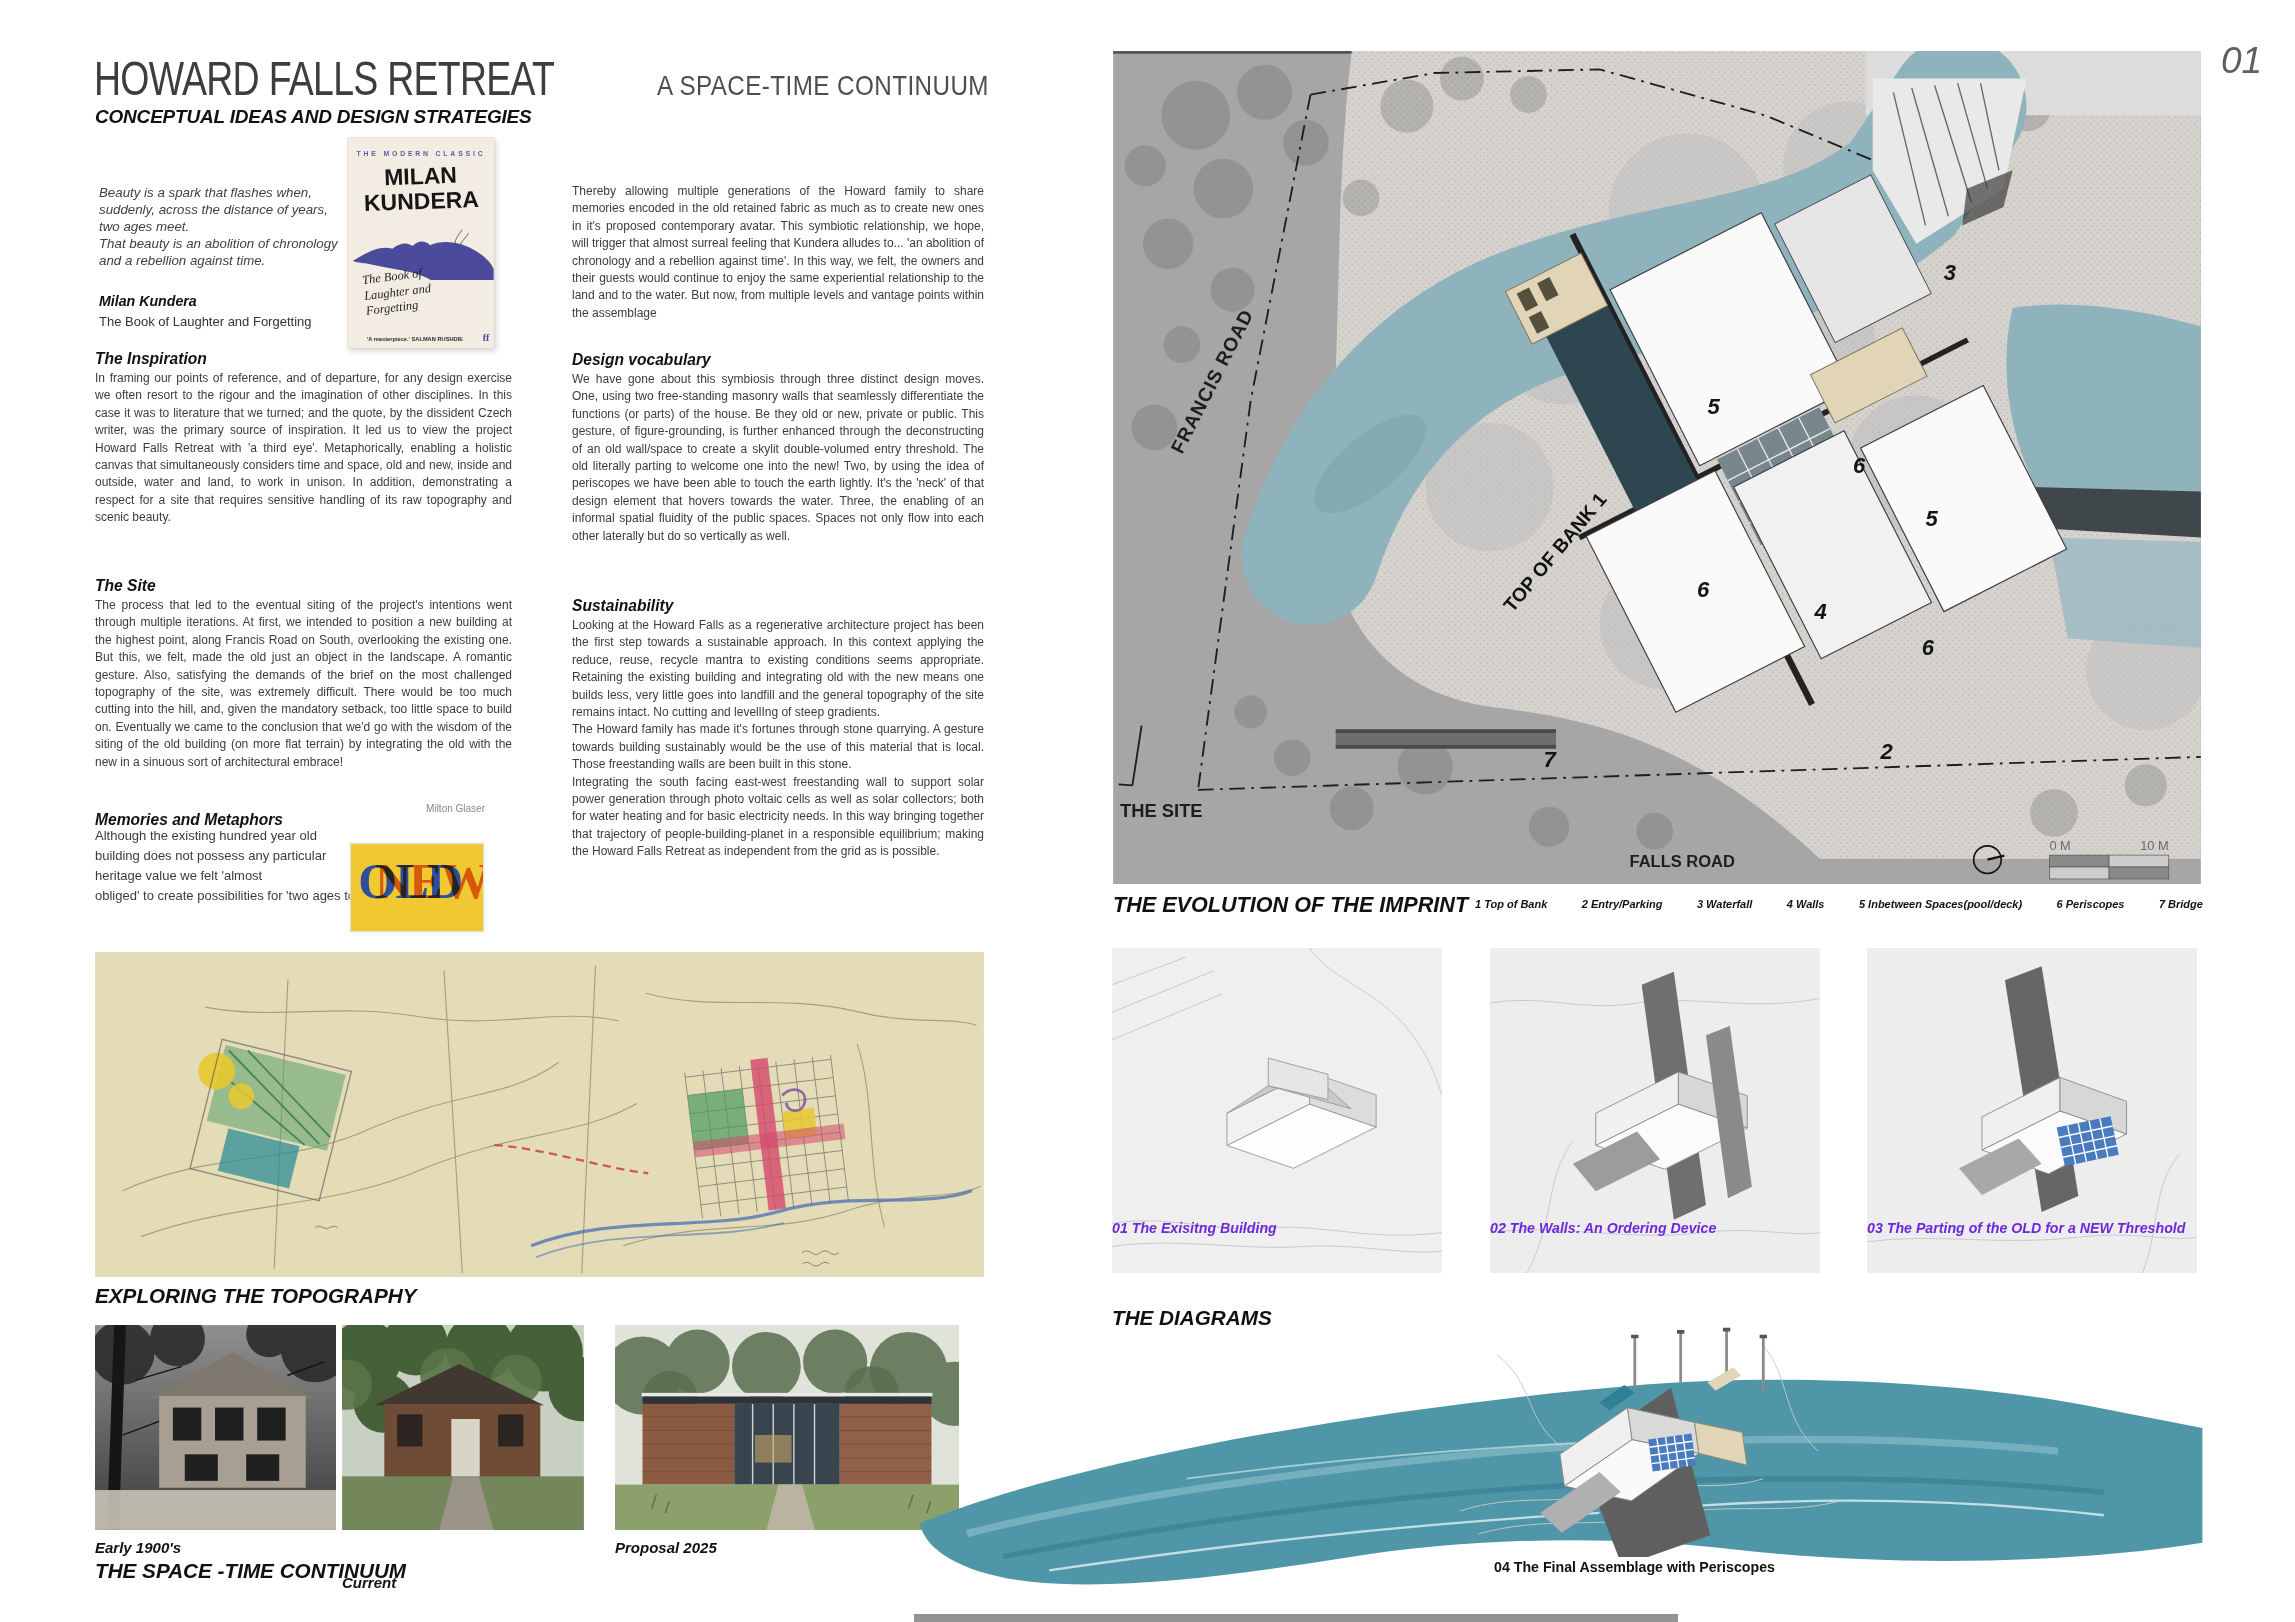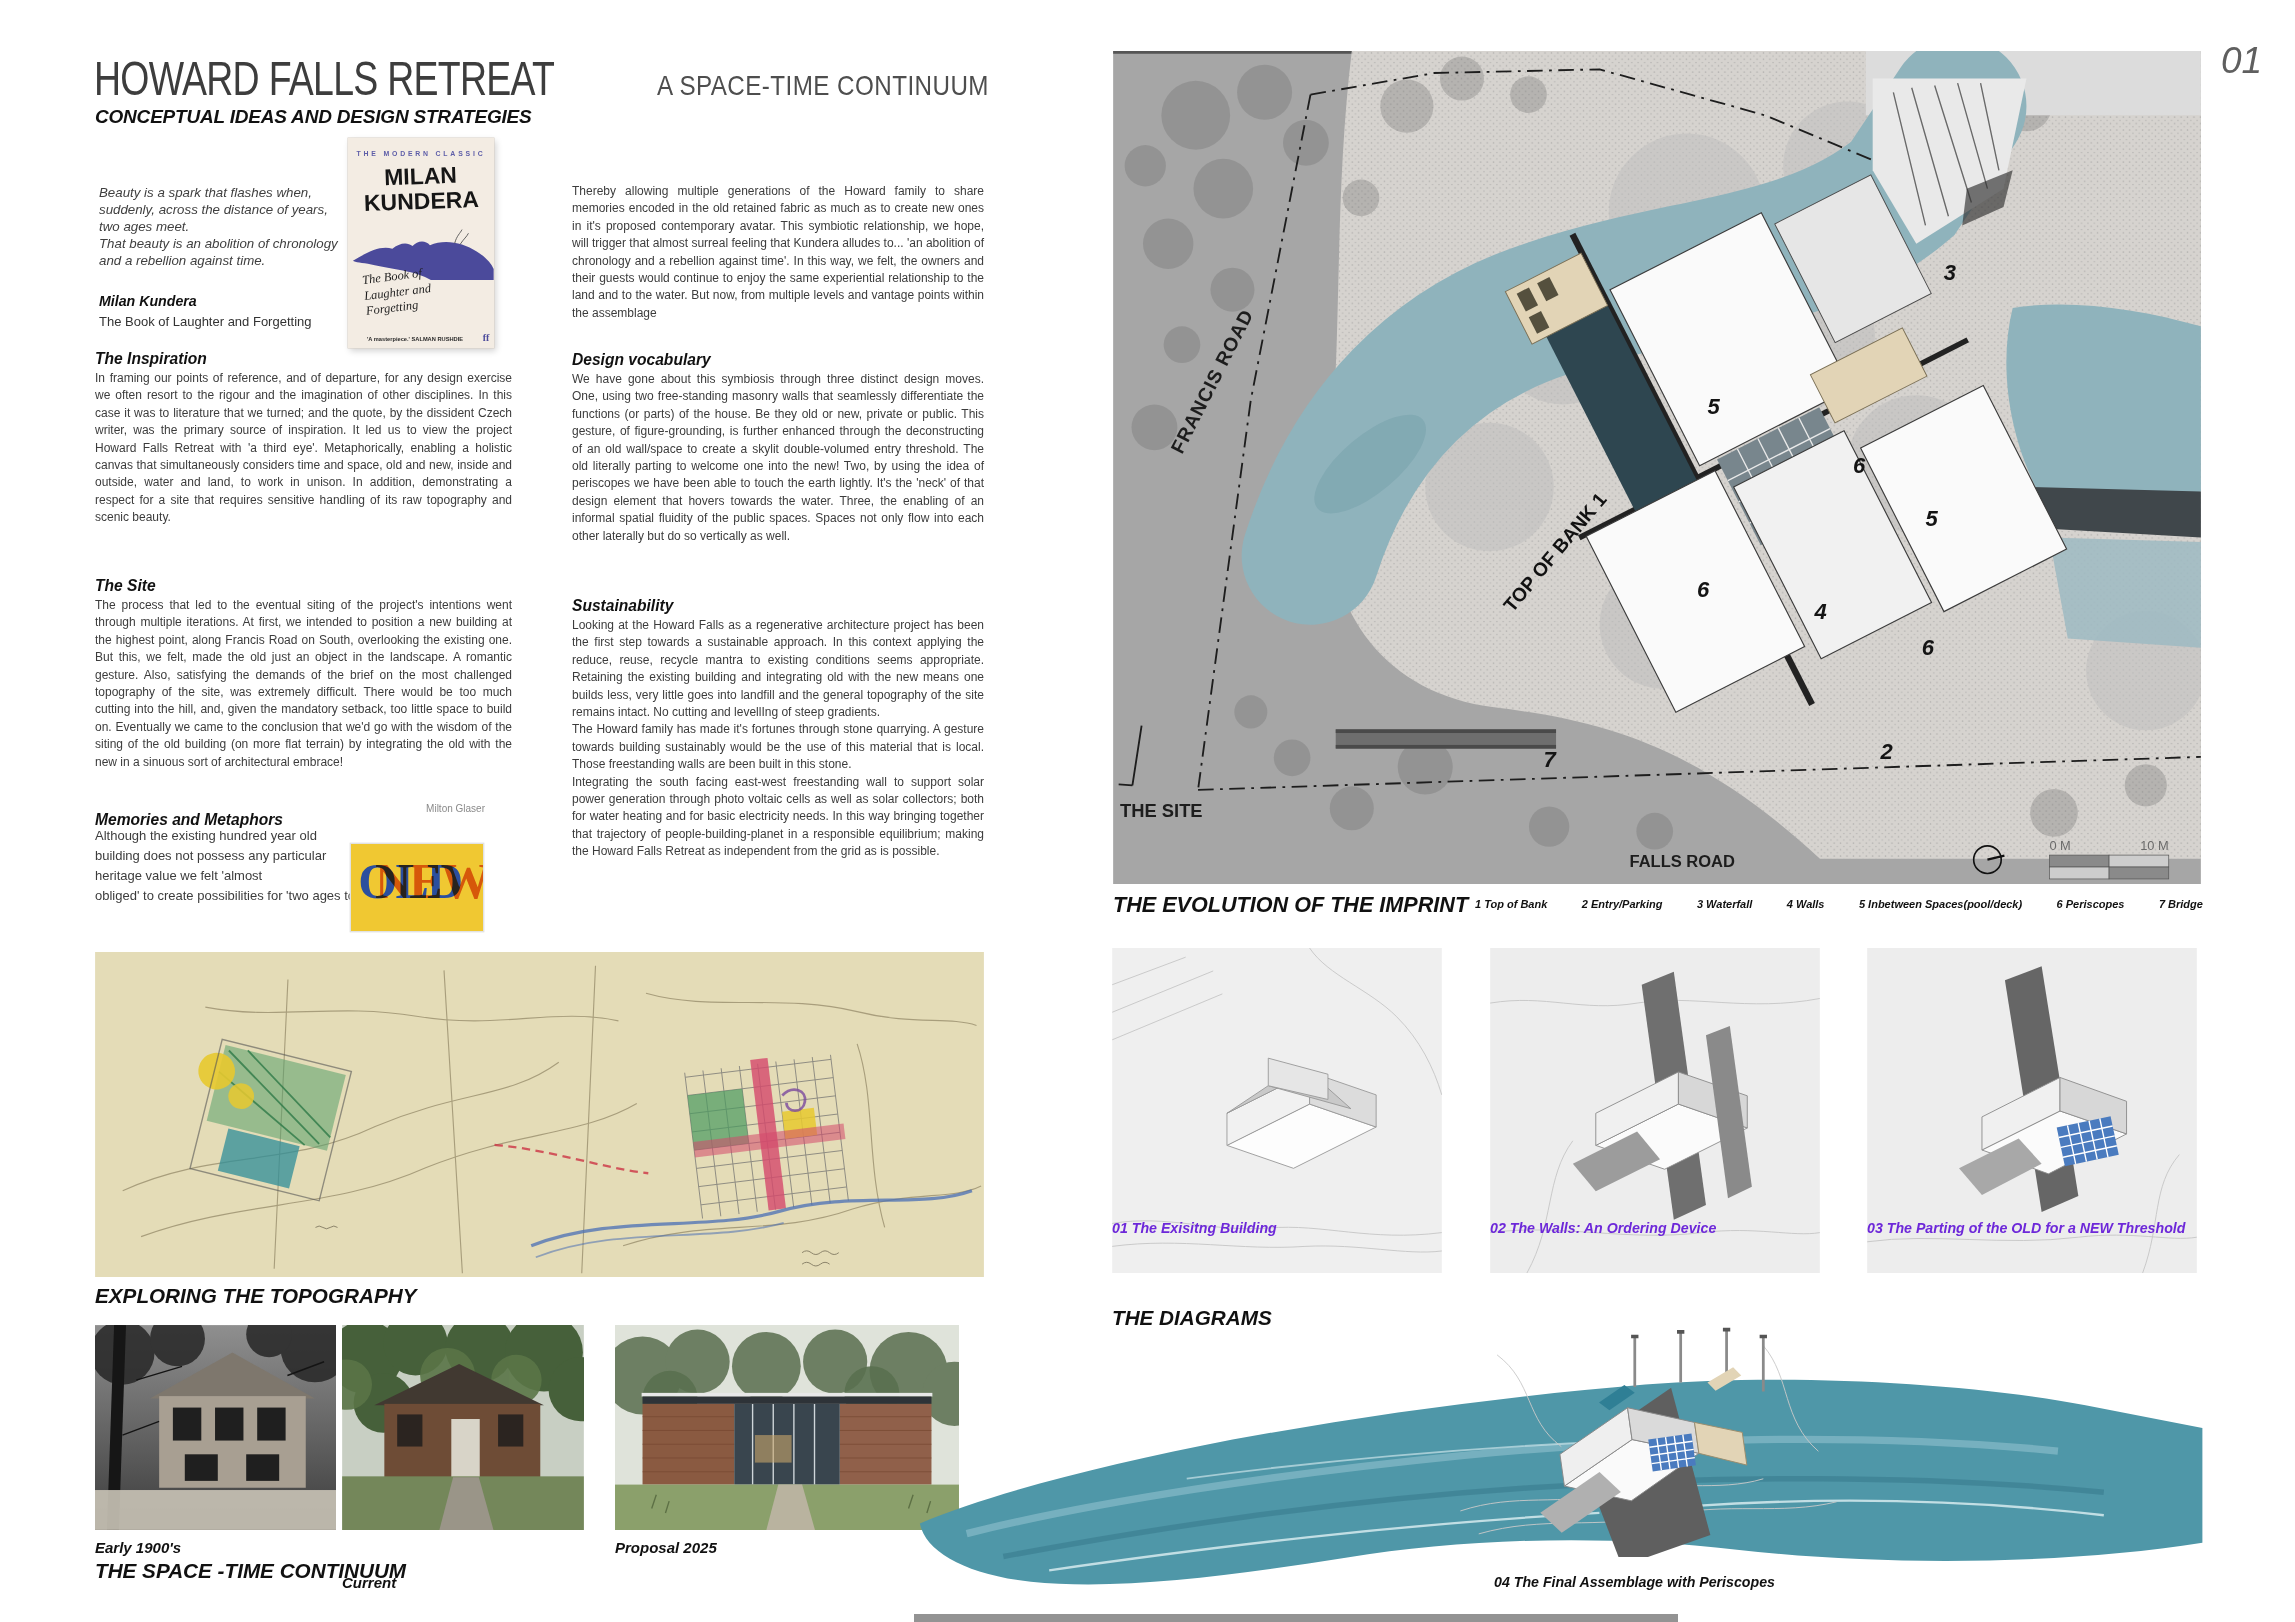--- a/index.html
+++ b/index.html
@@ -39,21 +39,21 @@
   
   #topo-heading{left:95px;top:1284px;font-size:20.7px;}
   .photo-cap{top:1539px;font-size:15px;font-weight:bold;font-style:italic;color:#111;}
   #spacetime-heading{left:95px;top:1559px;font-size:20.7px;}
   
   #page-number{left:2221px;top:40px;font-size:37px;font-style:italic;color:#5f5f5f;}
   #evolution-heading{left:1113px;top:892px;font-size:21.6px;}
   #evolution-legend{left:1475px;top:898px;width:728px;display:flex;justify-content:space-between;font-size:11px;font-weight:bold;font-style:italic;color:#111;}
   .diag-cap{top:1220px;font-size:14.2px;font-weight:bold;font-style:italic;color:#6d28d9;}
   #diagrams-heading{left:1112px;top:1306px;font-size:20.7px;}
-  #assemblage-cap{left:1494px;top:1559px;font-size:14.2px;font-weight:bold;font-style:italic;color:#111;margin-top:15px;}
+  #assemblage-cap{left:1494px;top:1559px;font-size:14.2px;font-weight:bold;color:#111;}
   #bottom-strip{left:914px;top:1614px;width:764px;height:8.7px;background:#939393;}
   svg text{font-family:"Liberation Sans",sans-serif;}
 </style>
 </head>
 <body>
 
 <div class="abs" id="main-title"><span class="cond">HOWARD FALLS RETREAT</span></div>
 <div class="abs" id="tagline"><span class="cond85">A SPACE-TIME CONTINUUM</span></div>
 <div class="abs hdg" id="subtitle">CONCEPTUAL IDEAS AND DESIGN STRATEGIES</div>
 

